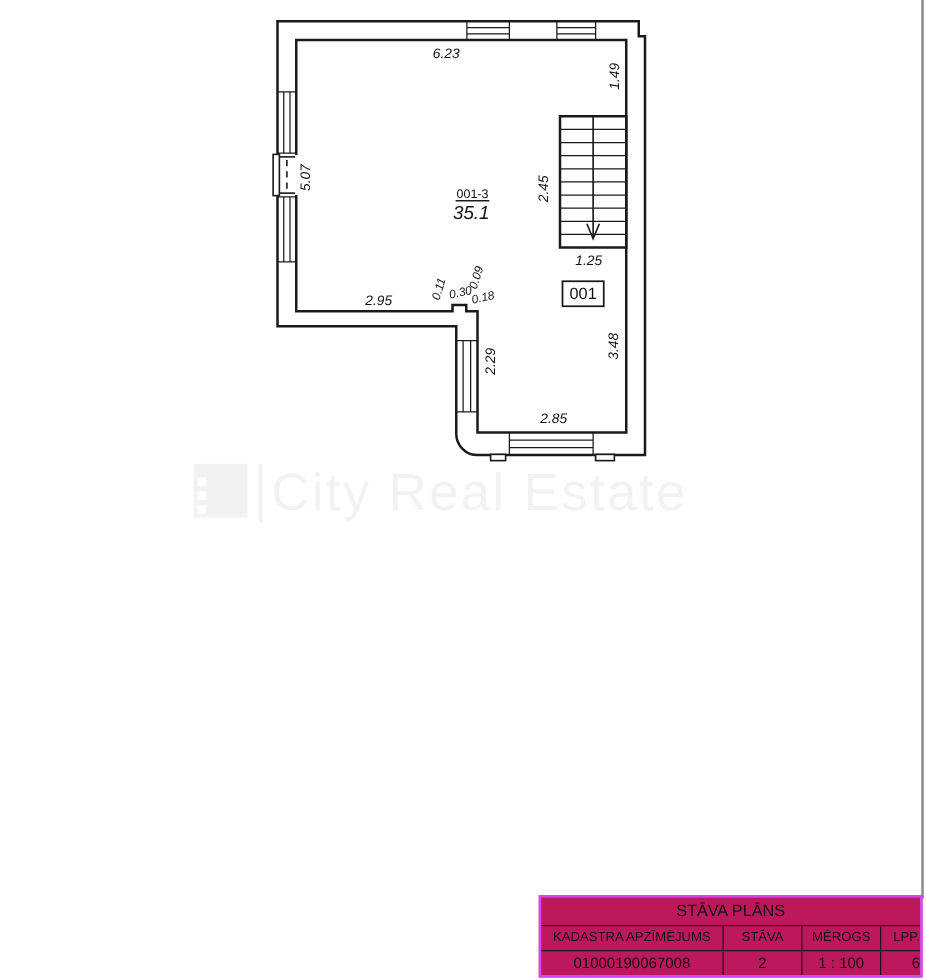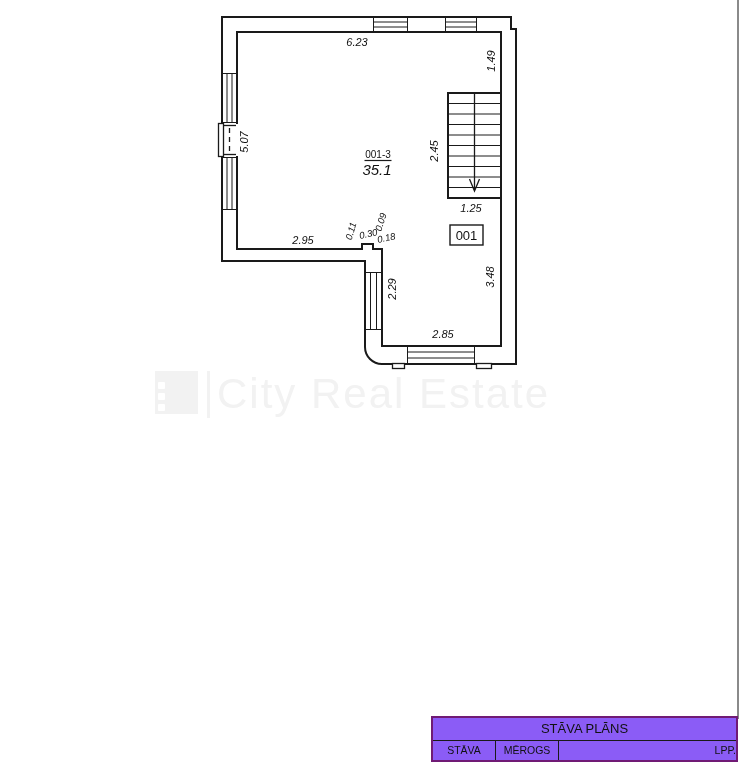--- a/index.html
+++ b/index.html
@@ -21,22 +21,22 @@
   .wm-logo{width:43px;height:43px;background:#f2f2f2;position:relative;}
   .wm-dot{position:absolute;left:3px;width:7px;height:7px;background:#ffffff;border-radius:1px;}
   .wm-dot.d1{top:11px}.wm-dot.d2{top:22px}.wm-dot.d3{top:33px}
   .wm-bar{width:3px;height:47px;background:#f2f2f2;margin-left:9px;}
   .wm-text{color:#f2f2f2;font-size:42px;line-height:45px;letter-spacing:2px;margin-left:7px;white-space:nowrap;}
 
   
   .page-edge{position:absolute;left:737px;top:0;width:2px;height:719px;background:#8a8a8a;z-index:2;}
 
   
-  .titleblock{position:absolute;left:431px;top:716px;width:307px;background:#8b5cf6;
-    border:2px solid #701a75;z-index:3;box-sizing:border-box;color:#111;}
+  .titleblock{position:absolute;left:431px;top:716px;width:307px;background:#be185d;
+    border:2px solid #d946ef;z-index:3;box-sizing:border-box;color:#111;}
   .tb-title{height:22px;line-height:22px;text-align:center;font-size:13px;border-bottom:1px solid #1a1a1a;}
   .tb-row{display:flex;}
   .tb-row.values{border-top:1px solid #1a1a1a;}
   .tb-cell{box-sizing:border-box;text-align:center;overflow:hidden;white-space:nowrap;}
   .tb-cell.c1{width:146px;}
   .tb-cell.c2{width:63px;}
   .tb-cell.c3{width:63px;}
   .tb-cell.c4{flex:1;text-align:right;}
   .tb-cell:not(.c4){border-right:1px solid #1a1a1a;}
   .tb-row.headers .tb-cell{height:19px;line-height:19px;font-size:10.5px;}
@@ -163,17 +163,24 @@
     <text class="dim" transform="translate(494,277) rotate(-90)" text-anchor="middle">3.48</text>
     <text class="dim" x="443" y="338" text-anchor="middle">2.85</text>
   </g>
 </svg>
 
 <div class="page-edge"></div>
 
 <div class="titleblock">
   <div class="tb-title">STĀVA PLĀNS</div>
   <div class="tb-row headers">
+    <div class="tb-cell c1">KADASTRA APZĪMĒJUMS</div>
     <div class="tb-cell c2">STĀVA</div>
     <div class="tb-cell c3">MĒROGS</div>
     <div class="tb-cell c4">LPP.</div>
   </div>
+  <div class="tb-row values">
+    <div class="tb-cell c1">01000190067008</div>
+    <div class="tb-cell c2">2</div>
+    <div class="tb-cell c3">1 : 100</div>
+    <div class="tb-cell c4">6</div>
+  </div>
 </div>
 
 </body></html>

